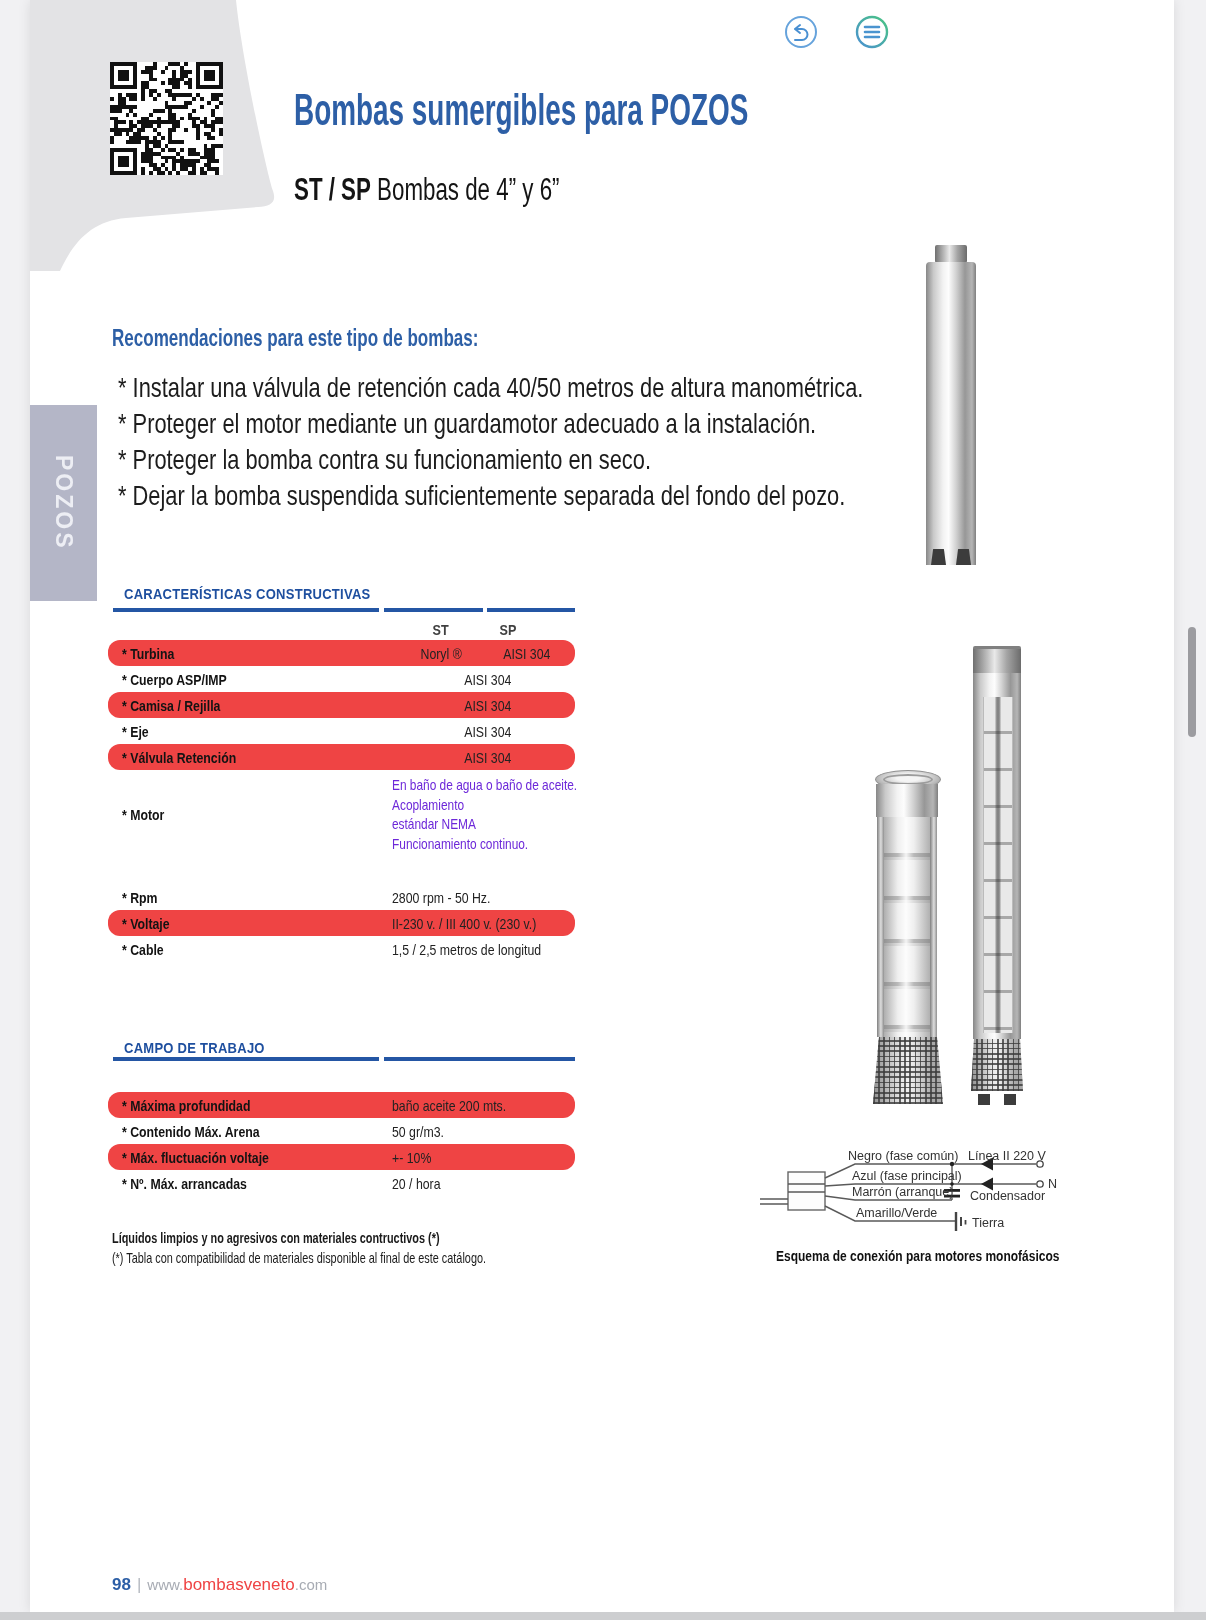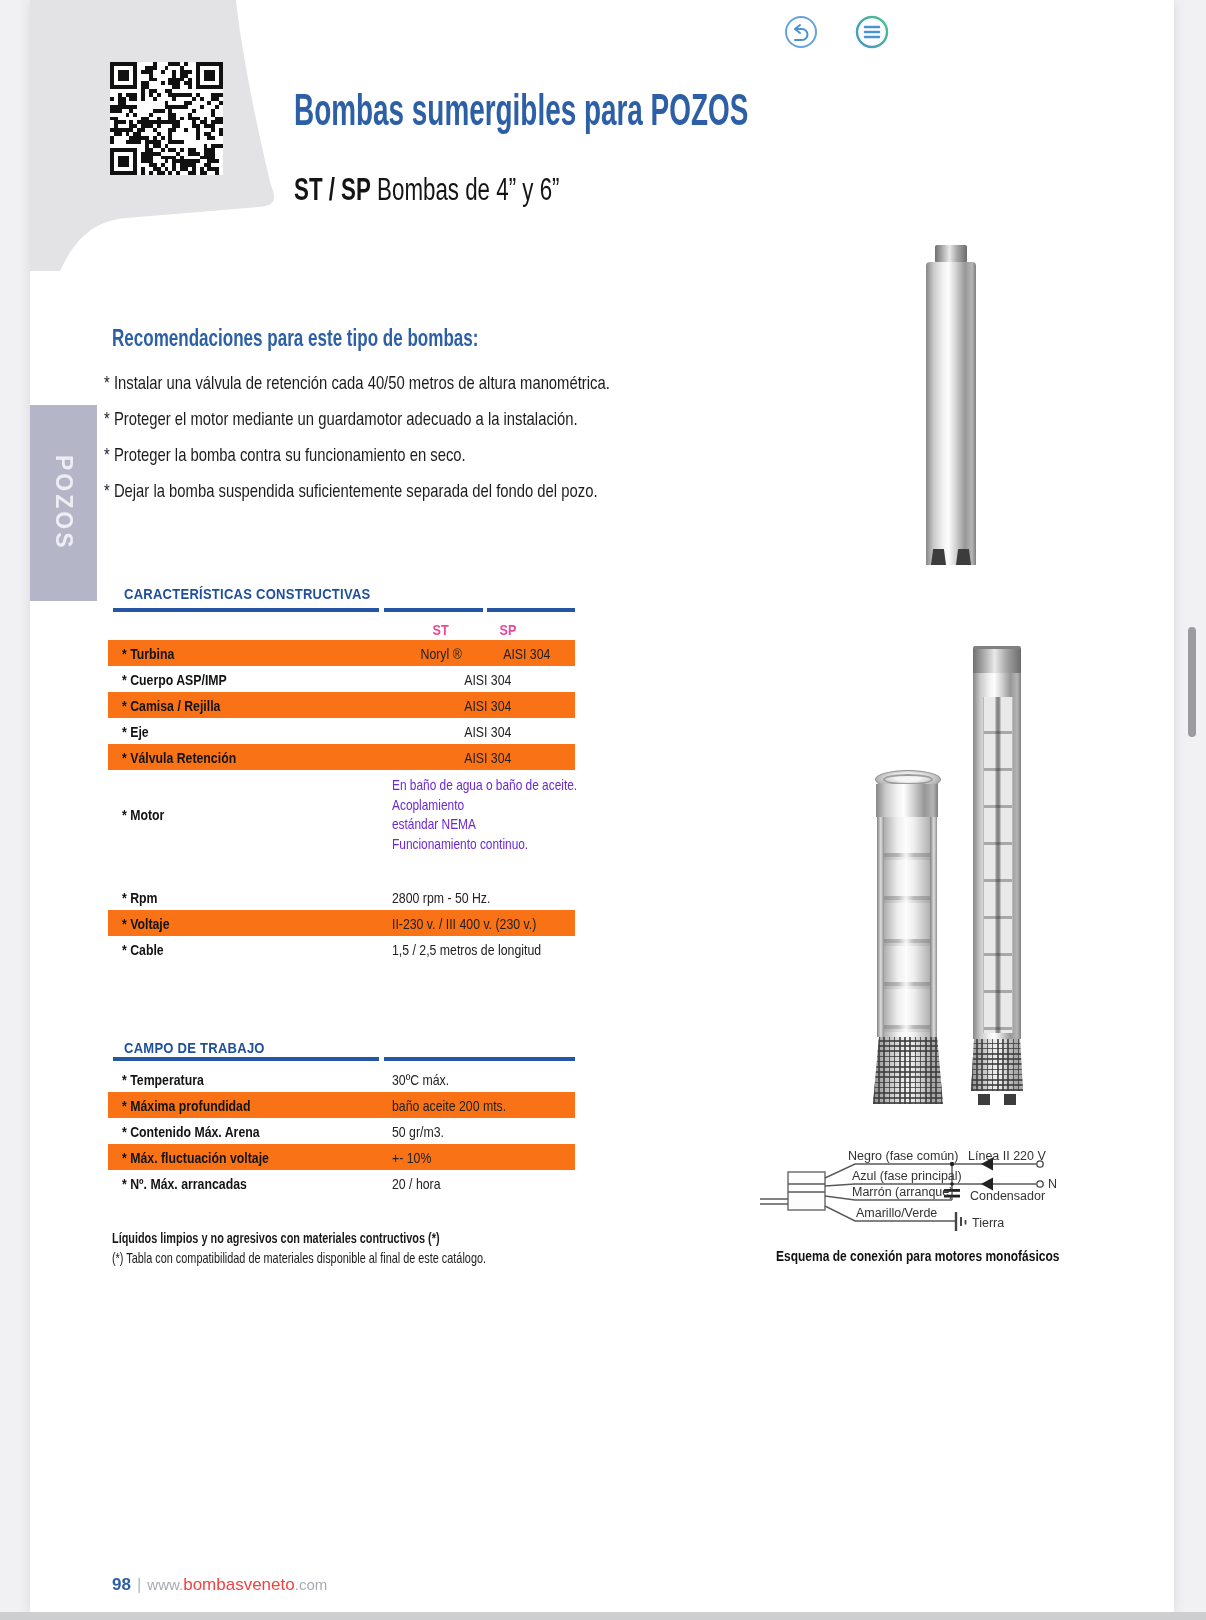--- a/index.html
+++ b/index.html
@@ -34,34 +34,34 @@
 
   
   .pozos-tab{
     position:absolute;left:0;top:405px;width:67px;height:196px;background:#b4b6c7;
     display:flex;align-items:center;justify-content:center;
     writing-mode:vertical-rl;color:#edeef4;font-weight:bold;font-size:23px;letter-spacing:3px;
   }
 
   
   .rec-heading{position:absolute;left:82px;top:324px;font-size:24px;font-weight:bold;color:#2d5fa6;}
-  .rec-item{position:absolute;left:74px;font-size:19px;color:#1c1c1c;text-decoration:underline;}
+  .rec-item{position:absolute;left:88px;font-size:28px;color:#1c1c1c;text-decoration:underline;}
 
   
   .table-heading{position:absolute;left:94px;font-size:15.5px;font-weight:bold;color:#1e4f9f;letter-spacing:.3px;}
   .rule{position:absolute;height:4px;background:#2456a4;}
   .t-row{position:absolute;left:78px;width:467px;height:26px;}
-  .t-row.shaded{background:#f97316;}
+  .t-row.shaded{background:#ef4444;border-radius:12px;}
   .t-label{position:absolute;left:14px;top:0;height:100%;display:flex;align-items:center;font-size:15px;font-weight:bold;color:#131313;}
   .t-val{position:absolute;top:0;height:100%;display:flex;align-items:center;font-size:15px;color:#222;}
   .v-left{left:284px;}
   .v-center{left:292px;right:0;justify-content:center;}
   .v-st{left:288px;width:90px;justify-content:center;}
   .v-sp{left:390px;width:90px;justify-content:flex-start;}
-  .col-head{font-size:15px;font-weight:bold;color:#ec4899;}
+  .col-head{font-size:15px;font-weight:bold;color:#404040;}
   .motor-lines{position:absolute;left:284px;top:6px;font-size:14.5px;line-height:19.5px;color:#6d28d9;}
 
   
   .footnote-bold{position:absolute;left:82px;top:1230px;font-size:14.5px;font-weight:bold;}
   .footnote-normal{position:absolute;left:82px;top:1250px;font-size:14.5px;}
   .footer{position:absolute;left:82px;top:1575px;font-size:17px;}
   .footer .pg{font-weight:bold;color:#2d5fa6;}
   .footer .sep{color:#b4b8c0;padding:0 6px;font-weight:normal;}
   .footer .www,.footer .tld{color:#a7abb3;font-size:15px;}
   .footer .dom{font-weight:normal;color:#ef4444;}
@@ -262,28 +262,20 @@
         <span class="cx s82">1,5 / 2,5 metros de longitud</span>
       </span>
   </div>
 
   <div class="table-heading" style="top:1039px">
     <span class="cx s84">CAMPO DE TRABAJO</span>
   </div>
   <div class="rule" style="left:83px;top:1057px;width:266px"></div>
   <div class="rule" style="left:354px;top:1057px;width:191px"></div>
 
-  <div class="t-row" style="top:1066px">
-    <span class="t-label">
-        <span class="cx s82">* Temperatura</span>
-      </span>
-    <span class="t-val v-left">
-        <span class="cx s82">30ºC máx.</span>
-      </span>
-  </div>
   <div class="t-row shaded" style="top:1092px">
     <span class="t-label">
         <span class="cx s82">* Máxima profundidad</span>
       </span>
     <span class="t-val v-left">
         <span class="cx s82">baño aceite 200 mts.</span>
       </span>
   </div>
   <div class="t-row" style="top:1118px">
     <span class="t-label">

